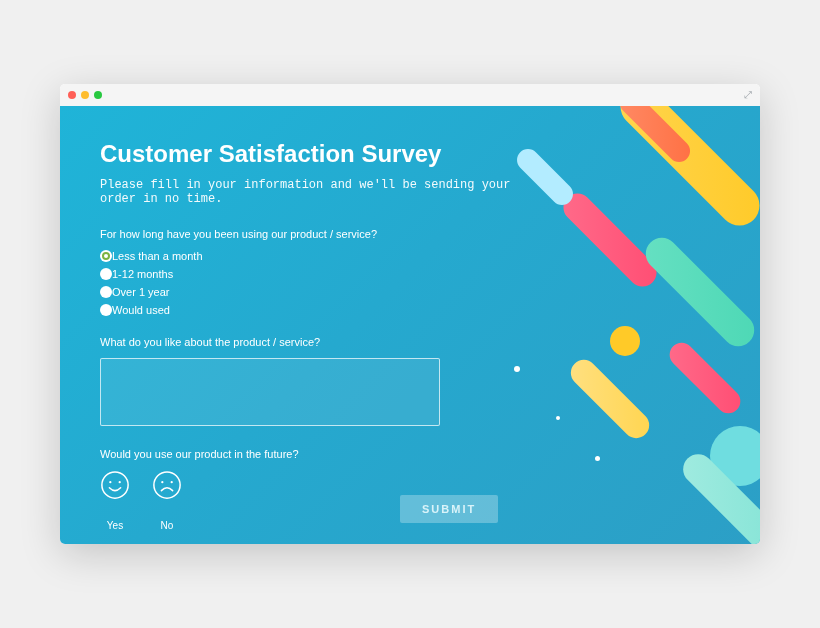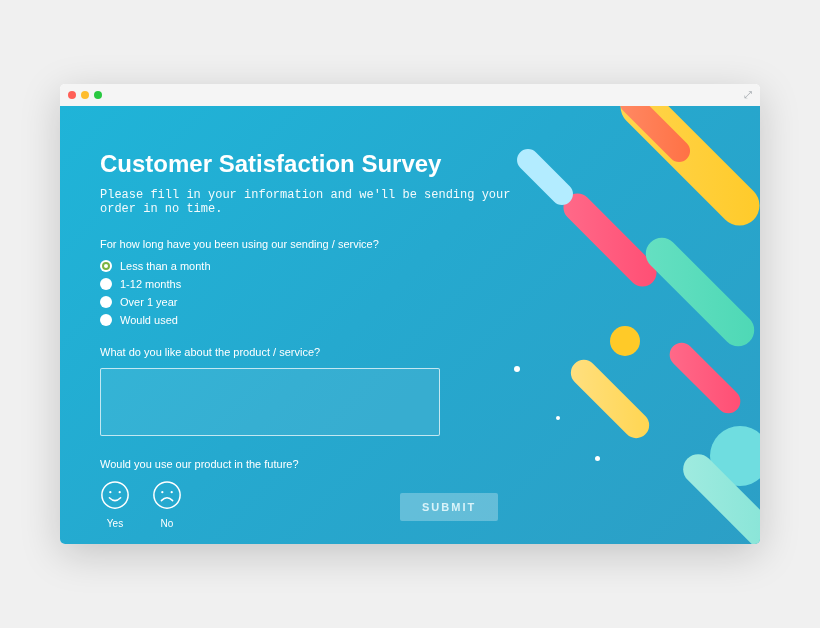--- a/index.html
+++ b/index.html
@@ -65,21 +65,21 @@
   .s8 { width: 30px; height: 30px; background: #ffca28; right: 120px; top: 220px; border-radius: 50%; }
   .s9 { width: 90px; height: 24px; background: linear-gradient(45deg,#ff6b8a,#ff4d73); right: 10px; top: 260px; transform: rotate(45deg);}
   .s10 { width: 120px; height: 30px; background: linear-gradient(45deg,#a0ebe0,#85e4d6); right: -30px; top: 380px; transform: rotate(45deg);}
   .s11 { width: 6px; height: 6px; background: #fff; border-radius:50%; right: 240px; top: 260px;}
   .s12 { width: 4px; height: 4px; background: #fff; border-radius:50%; right: 200px; top: 310px;}
   .s13 { width: 5px; height: 5px; background: #fff; border-radius:50%; right: 160px; top: 350px;}
 
   .form-area {
     position: relative;
     z-index: 2;
-    padding: 44px 40px 24px 40px;
+    padding: 34px 40px 24px 40px;
     color: #fff;
     max-width: 520px;
   }
   .title {
     font-size: 24px;
     font-weight: 600;
     margin-bottom: 10px;
   }
   .subtitle {
     font-size: 12px;
@@ -89,21 +89,20 @@
   }
   .question-label {
     font-size: 11px;
     font-weight: 500;
     margin-bottom: 10px;
   }
   .radio-group { margin-bottom: 20px; }
   .radio-row {
     display: flex;
     align-items: center;
-    gap: 8px;
     margin-bottom: 6px;
     cursor: pointer;
   }
   .radio {
     width: 12px; height: 12px;
     border-radius: 50%;
     background: #fff;
     position: relative;
     flex-shrink: 0;
   }
@@ -134,21 +133,21 @@
   }
   .face-row {
     display: flex;
     gap: 22px;
     margin-top: 10px;
   }
   .face-opt {
     display: flex;
     flex-direction: column;
     align-items: center;
-    gap: 4px;
+    gap: 16px;
     cursor: pointer;
   }
   .face-opt svg { width: 30px; height: 30px; }
   .face-label { font-size: 10px; }
   .submit {
     position: absolute;
     left: 340px;
     bottom: 32px;
     background: rgba(255,255,255,0.28);
     color: #d9f3f9;
@@ -187,21 +186,21 @@
     <div class="shape s9"></div>
     <div class="shape s10"></div>
     <div class="shape s11"></div>
     <div class="shape s12"></div>
     <div class="shape s13"></div>
 
     <div class="form-area">
       <h1 class="title">Customer Satisfaction Survey</h1>
       <p class="subtitle">Please fill in your information and we'll be sending your order in no time.</p>
 
-      <div class="question-label">For how long have you been using our sending / service?</div>
+      <div class="question-label">For how long have you been using our product / service?</div>
       <div class="radio-group">
         <div class="radio-row">
           <span class="radio selected"></span>
           <span class="radio-label">Less than a month</span>
         </div>
         <div class="radio-row">
           <span class="radio"></span>
           <span class="radio-label">1-12 months</span>
         </div>
         <div class="radio-row">

